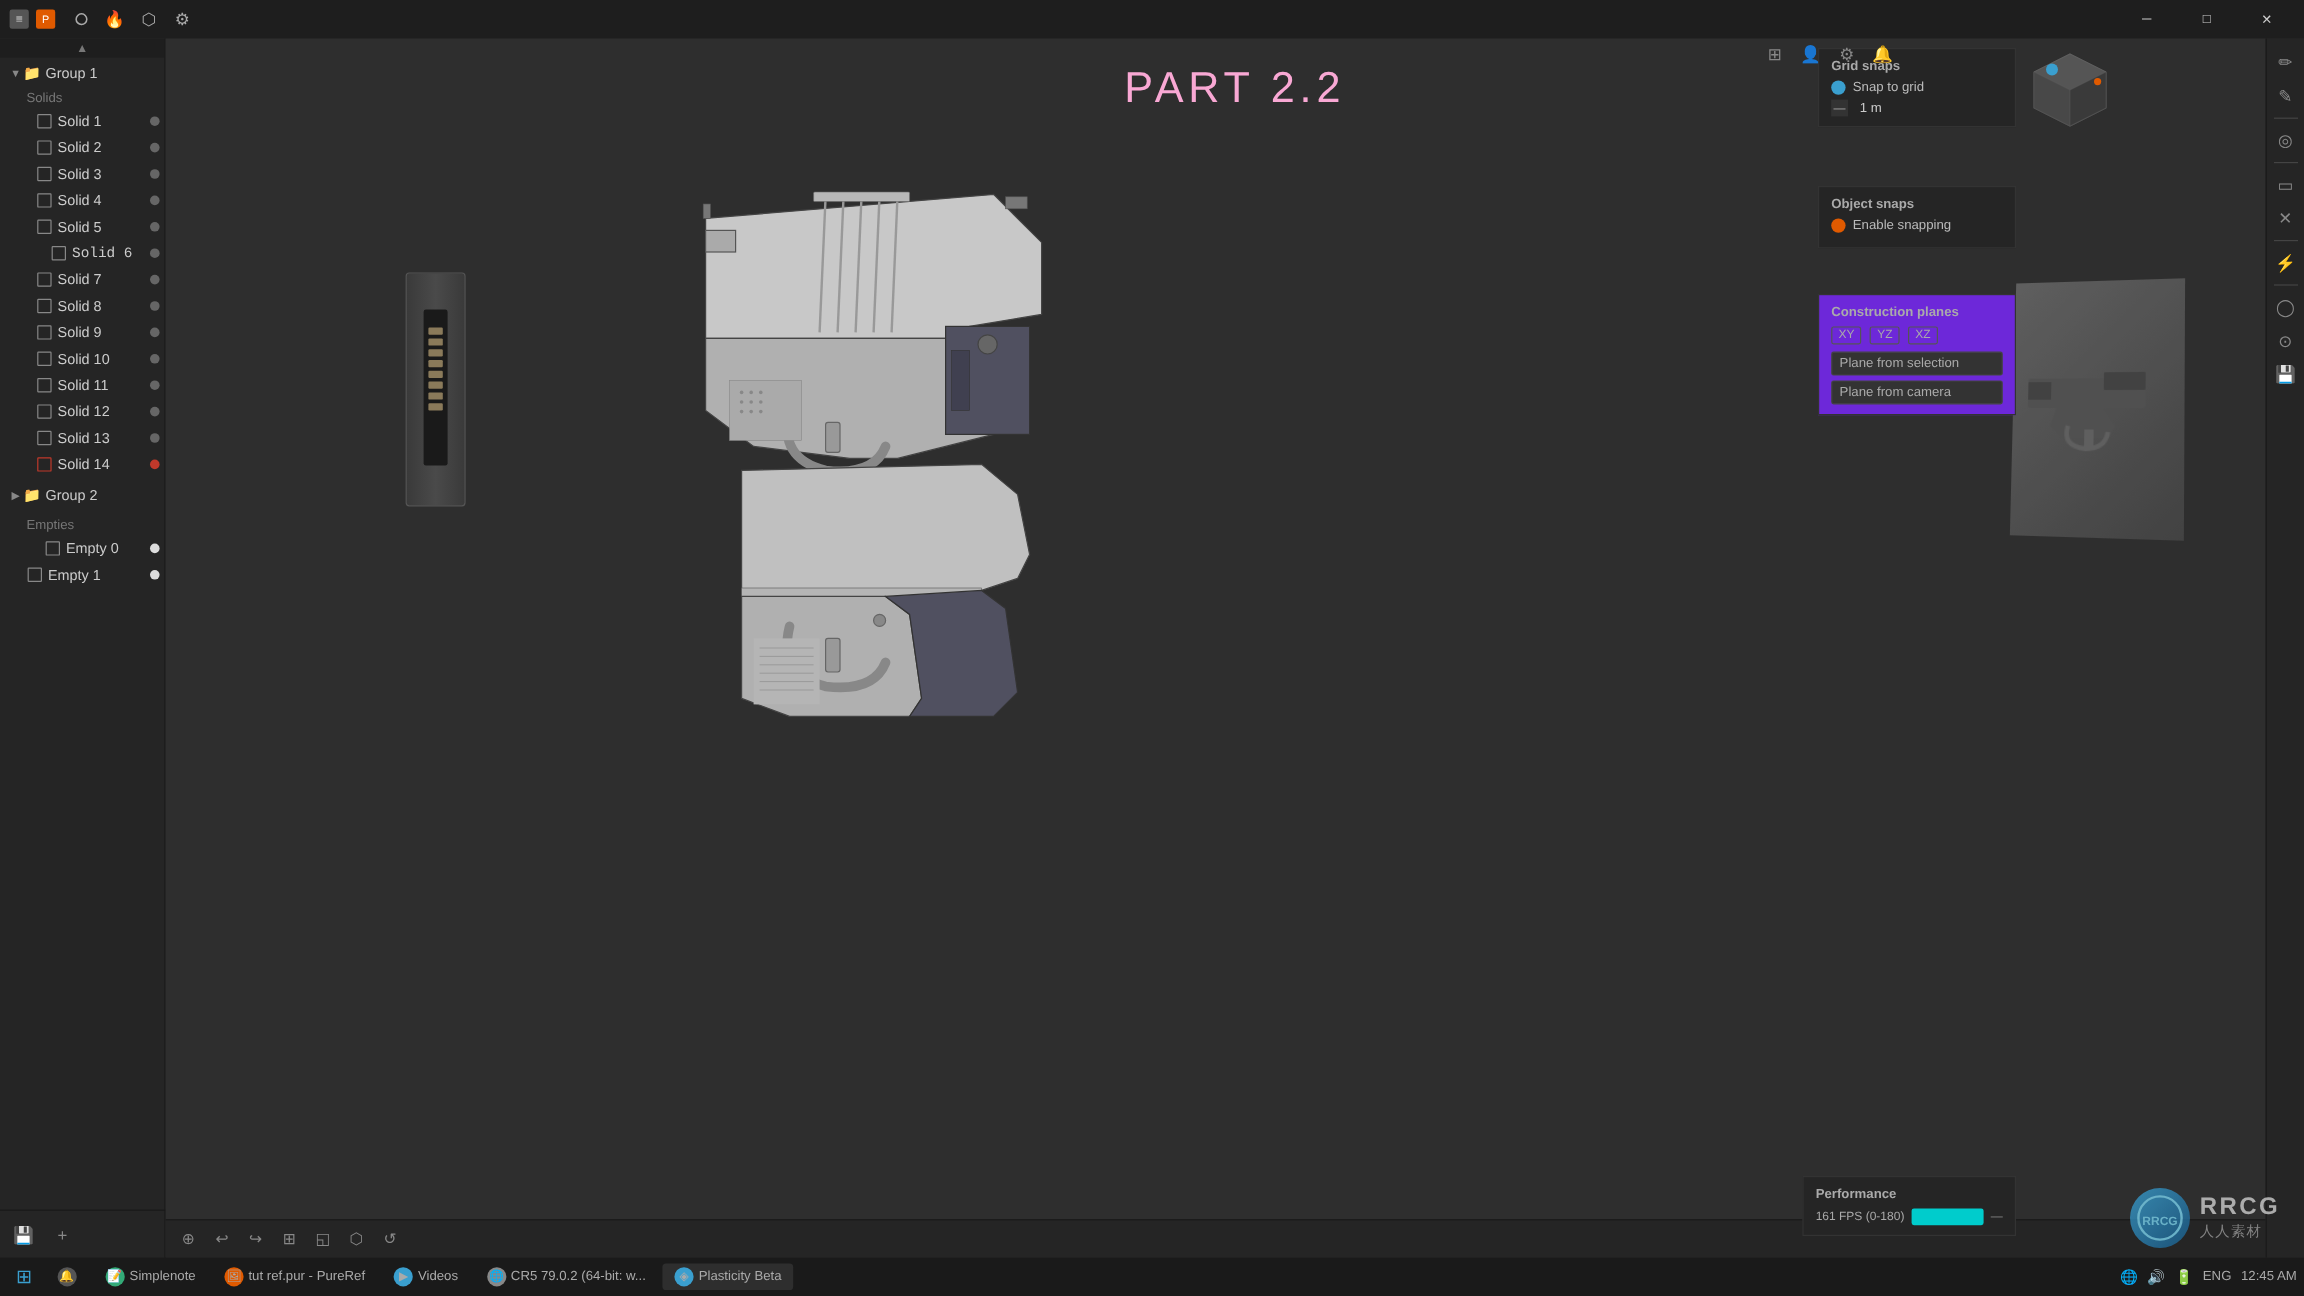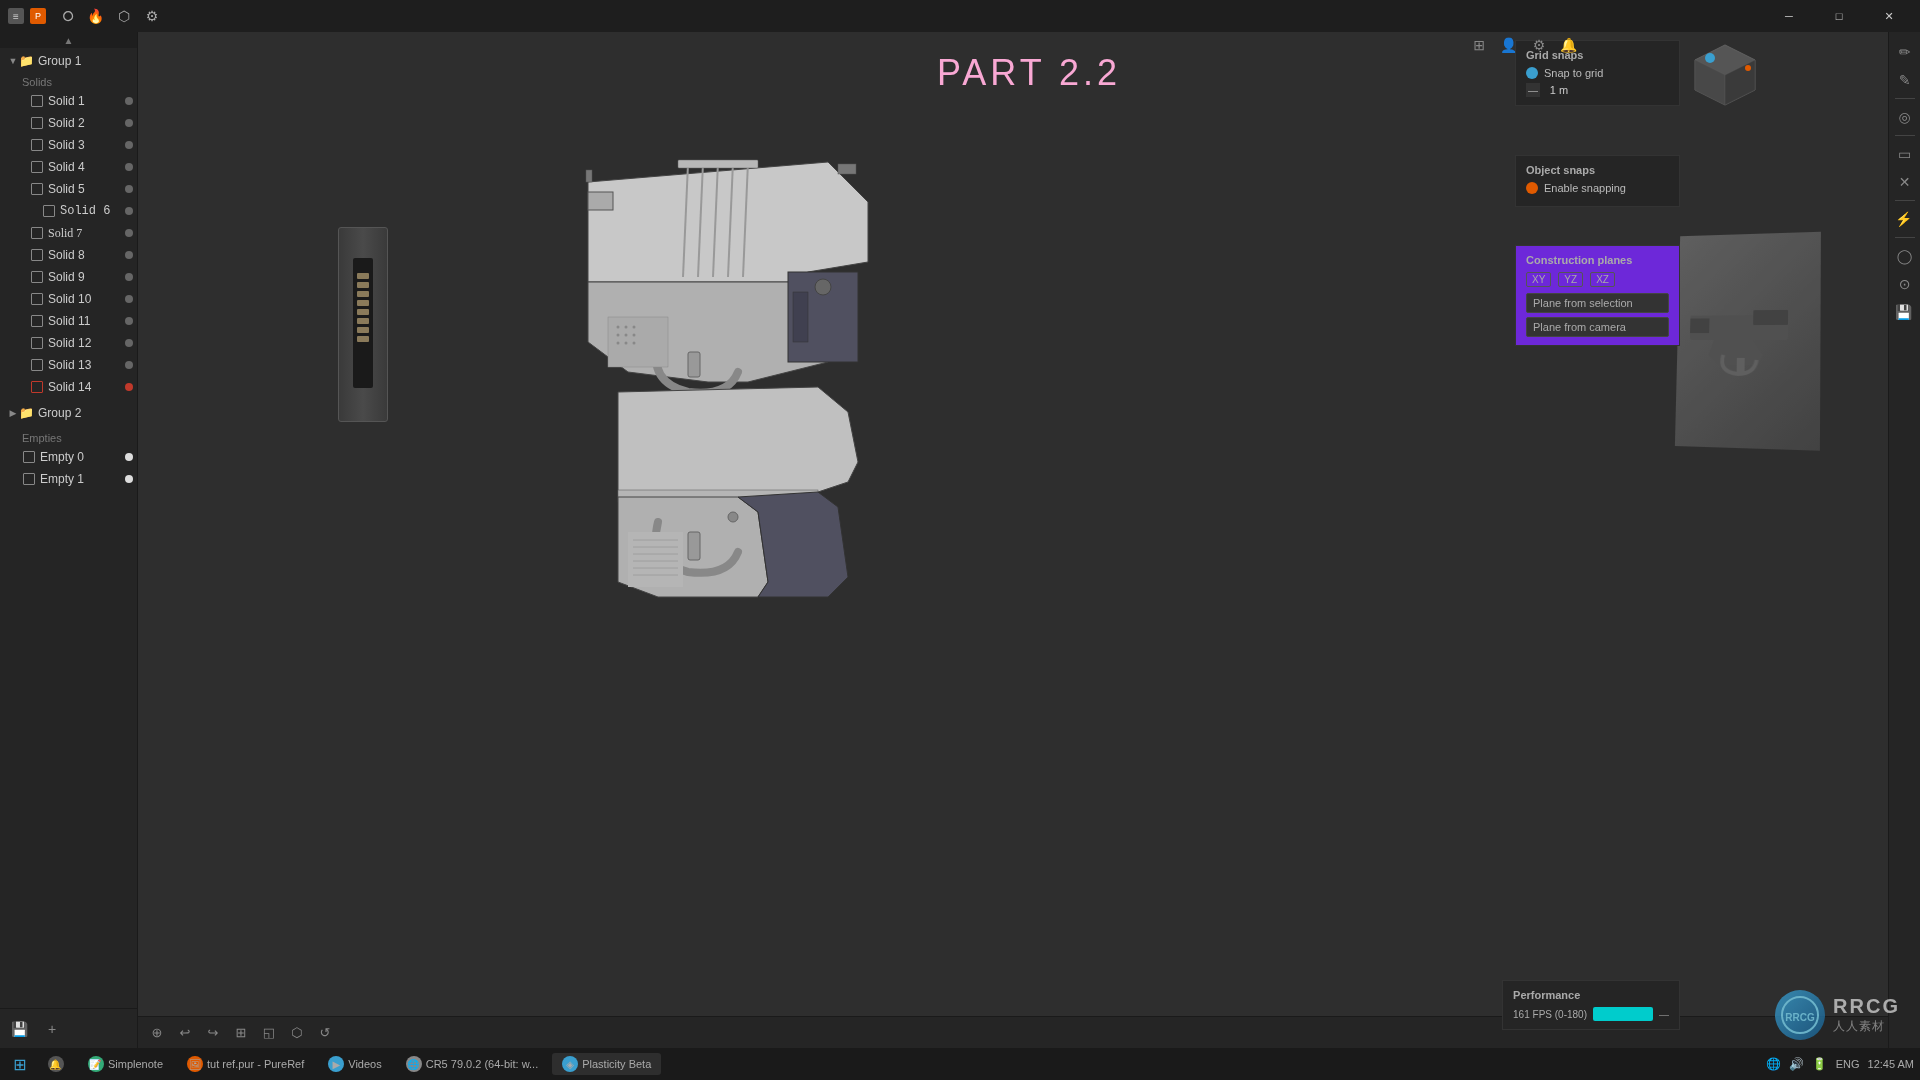--- a/index.html
+++ b/index.html
@@ -595,21 +595,21 @@
           <span class="tree-label">Solid 5</span>
           <div class="tree-dot" style="background: rgb(102, 102, 102);"></div>
         </div>
         <div class="tree-item" style="padding-left: 42px; font-family: Liberation Mono, monospace;">
           <div class="tree-icon">
             <div class="solid-icon" style="border-color: rgb(136, 136, 136);"></div>
           </div>
           <span class="tree-label">Solid 6</span>
           <div class="tree-dot" style="background: rgb(102, 102, 102);"></div>
         </div>
-        <div class="tree-item" style="padding-left: 30px; font-family: Liberation Serif, serif;">
+        <div class="tree-item" style="padding-left: 30px;">
           <div class="tree-icon">
             <div class="solid-icon" style="border-color: rgb(136, 136, 136);"></div>
           </div>
           <span class="tree-label">Solid 7</span>
           <div class="tree-dot" style="background: rgb(102, 102, 102);"></div>
         </div>
         <div class="tree-item" style="padding-left: 30px;">
           <div class="tree-icon">
             <div class="solid-icon" style="border-color: rgb(136, 136, 136);"></div>
           </div>
@@ -665,21 +665,21 @@
     <div class="tree-item">
       <div class="tree-chevron">▶</div>
       <div class="tree-icon folder-icon">📁</div>
       <span class="tree-label">Group 2</span>
     </div>
   </div>
 
   <div class="tree-group">
     <div class="section-label">Empties</div>
     <div id="empties-list">
-        <div class="tree-item" style="padding-left: 22px;">
+        <div class="tree-item" style="padding-left: 37px;">
           <div class="tree-icon">
             <div class="empty-icon"></div>
           </div>
           <span class="tree-label">Empty 0</span>
           <div class="tree-dot dot-white"></div>
         </div>
         <div class="tree-item" style="padding-left: 22px;">
           <div class="tree-icon">
             <div class="empty-icon"></div>
           </div>

